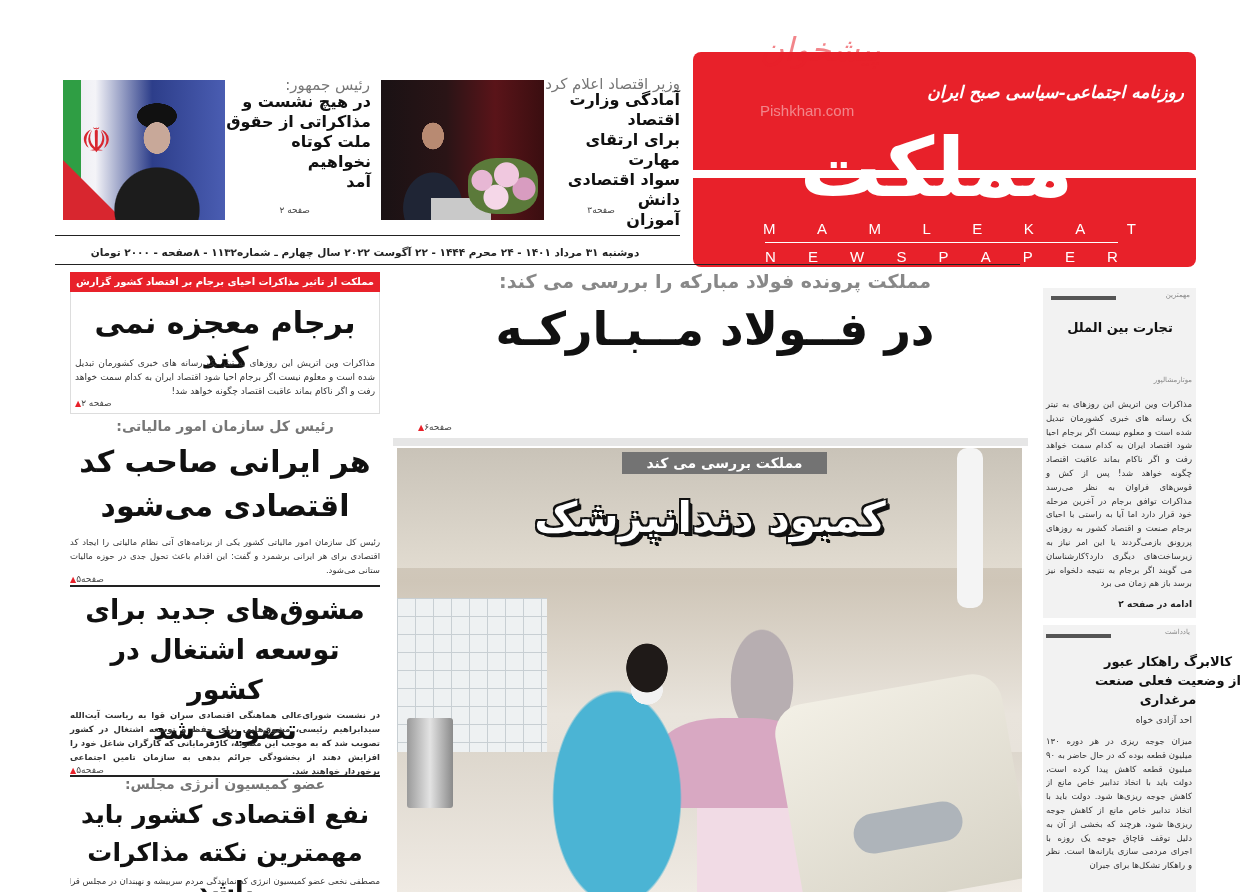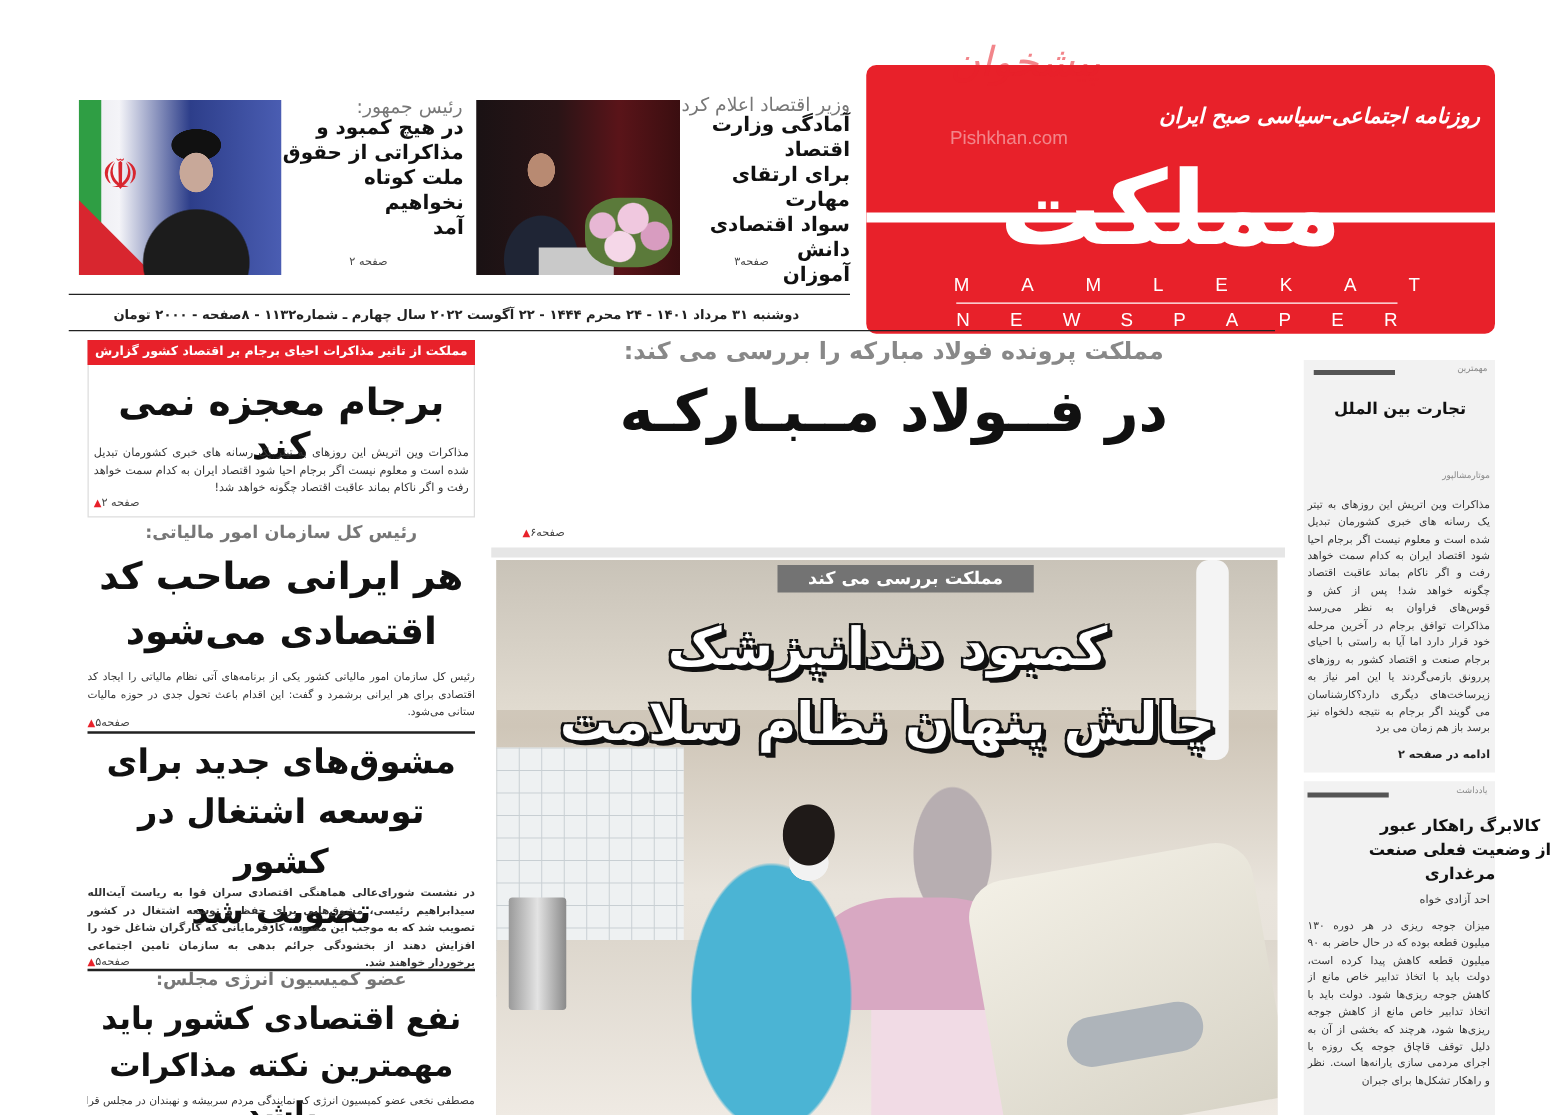--- a/index.html
+++ b/index.html
@@ -180,21 +180,21 @@
 <div class="watermark-url">Pishkhan.com</div>
 
 <div class="abs teaser-photo photo-raisi">
   <div class="flag-green"></div>
   <div class="flag-red"></div>
   <div class="emblem">☫</div>
   <div class="figure"></div>
 </div>
 <div class="abs rtl kicker-small" style="left:240px; top:76px; width:130px;">رئیس جمهور:</div>
 <div class="abs rtl teaser-title" style="left:225px; top:92px; width:146px;">
-  <div>در هیچ کمبود و</div>
+  <div>در هیچ نشست و</div>
   <div>مذاکراتی از حقوق</div>
   <div>ملت کوتاه نخواهیم</div>
   <div>آمد</div>
 </div>
 <div class="abs rtl page-ref" style="left:240px; top:205px; width:70px;">صفحه ۲</div>
 
 <div class="abs teaser-photo photo-minister">
   <div class="figure"></div>
   <div class="podium"></div>
   <div class="flowers"></div>
@@ -260,21 +260,20 @@
   <div class="dentist"></div>
   <div class="tray"></div>
   <div class="arm"></div>
   <div class="unit">
       <div class="btns"></div>
     </div>
 </div>
 <div class="abs photo-badge">مملکت بررسی می کند</div>
 <div class="abs photo-headline">
   <div>کمبود دندانپزشک</div>
-  <div>چالش پنهان نظام سلامت</div>
 </div>
 
 <div class="abs side-box" style="left:1043px; top:288px; width:153px; height:330px;"></div>
 <div class="abs side-label" style="left:1150px; top:291px; width:40px;">مهمترین</div>
 <div class="abs side-bar" style="left:1051px; top:296px; width:65px;"></div>
 <div class="abs side-title" style="left:1045px; top:318px; width:150px;">تجارت بین الملل</div>
 <div class="abs side-label" style="left:1130px; top:376px; width:62px;">موتا‌رمشا‌لپور</div>
 <div class="abs side-body" style="left:1046px; top:398px; width:146px;">مذاکرات وین اتریش این روزهای به تیتر یک رسانه های خبری کشورمان تبدیل شده است و معلوم نیست اگر برجام احیا شود اقتصاد ایران به کدام سمت خواهد رفت و اگر ناکام بماند عاقبت اقتصاد چگونه خواهد شد! پس از کش و قوس‌های فراوان به نظر می‌رسد مذاکرات توافق برجام در آخرین مرحله خود قرار دارد اما آیا به راستی با احیای برجام صنعت و اقتصاد کشور به روزهای پررونق بازمی‌گردند یا این امر نیاز به زیرساخت‌های دیگری دارد؟کارشناسان می گویند اگر برجام به نتیجه دلخواه نیز برسد باز هم زمان می برد</div>
 <div class="abs side-cont" style="left:1046px; top:599px; width:146px;">ادامه در صفحه ۲</div>
 

